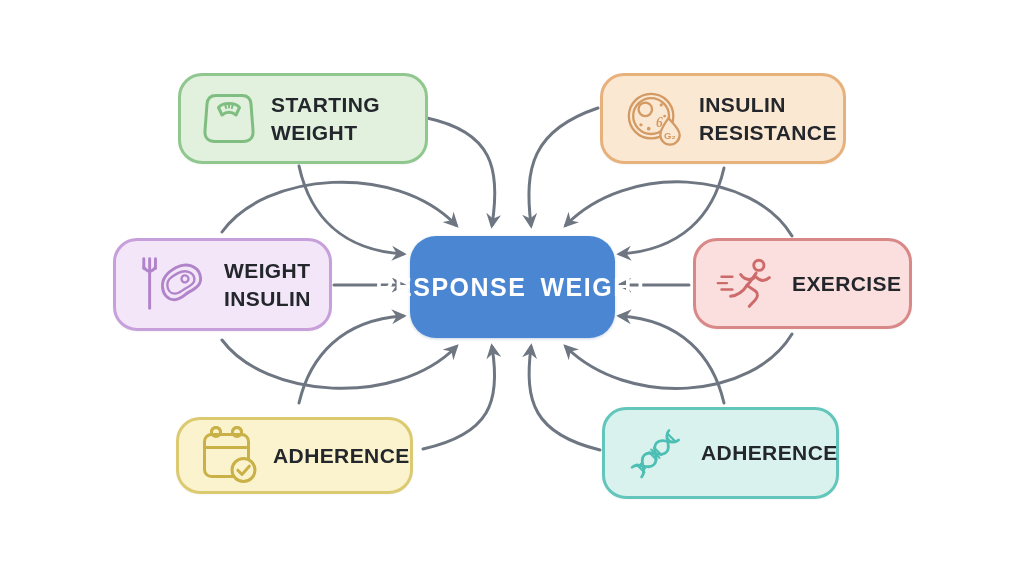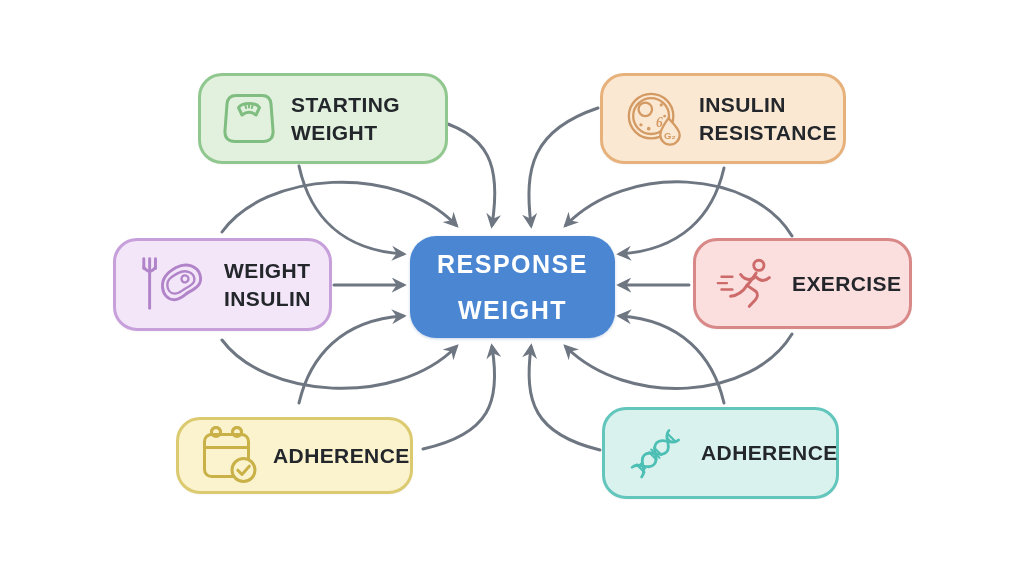--- a/index.html
+++ b/index.html
@@ -12,30 +12,30 @@
   .arrow-layer path.edge{fill:none;stroke:#6e7682;stroke-width:3;stroke-linecap:round;}
   .node{
     position:absolute;display:flex;align-items:center;gap:14px;
     border:3px solid;border-radius:24px;box-sizing:border-box;
     padding-left:20px;box-shadow:0 1px 2px rgba(0,0,0,.04);
   }
   .node .lbl{font-size:21px;font-weight:700;line-height:1.3;letter-spacing:.4px;color:#23262b;}
   .node .lbl span{display:block;}
   .ic{flex:0 0 auto;display:block;}
 
-  .node-sw {left:178px;top:73px; width:250px;height:91px;background:#e1f1dd;border-color:#90c78f;margin-left:20px;}
+  .node-sw {left:178px;top:73px; width:250px;height:91px;background:#e1f1dd;border-color:#90c78f;}
   .node-ir {left:600px;top:73px; width:246px;height:91px;background:#fbe8d3;border-color:#e7b17c;}
   .node-pi {left:113px;top:238px;width:219px;height:93px;background:#f2e6f8;border-color:#c7a0db;}
   .node-ex {left:693px;top:238px;width:219px;height:91px;background:#fbdede;border-color:#d98888;}
   .node-ad {left:176px;top:404px;width:237px;height:77px;background:#faf3cd;border-color:#dcca70;margin-top:13px;}
   .node-gen{left:602px;top:407px;width:237px;height:92px;background:#daf2ee;border-color:#62c6bc;}
 
   .node-center{
     left:410px;top:236px;width:205px;height:102px;background:#4a86d2;border:none;border-radius:26px;
-    display:flex;flex-direction:column;justify-content:center;align-items:center;gap:14px;
+    display:flex;flex-direction:row;justify-content:center;align-items:center;gap:14px;
     padding:16px;box-shadow:0 1px 3px rgba(31,82,155,.25);
   }
   .node-center .clbl{color:#ffffff;font-size:25px;font-weight:700;letter-spacing:1.5px;text-align:center;line-height:1.3;}
 </style>
 </head>
 <body>
 
 <div class="canvas">
 
   <svg class="arrow-layer" viewBox="0 0 1024 572" aria-hidden="true">

